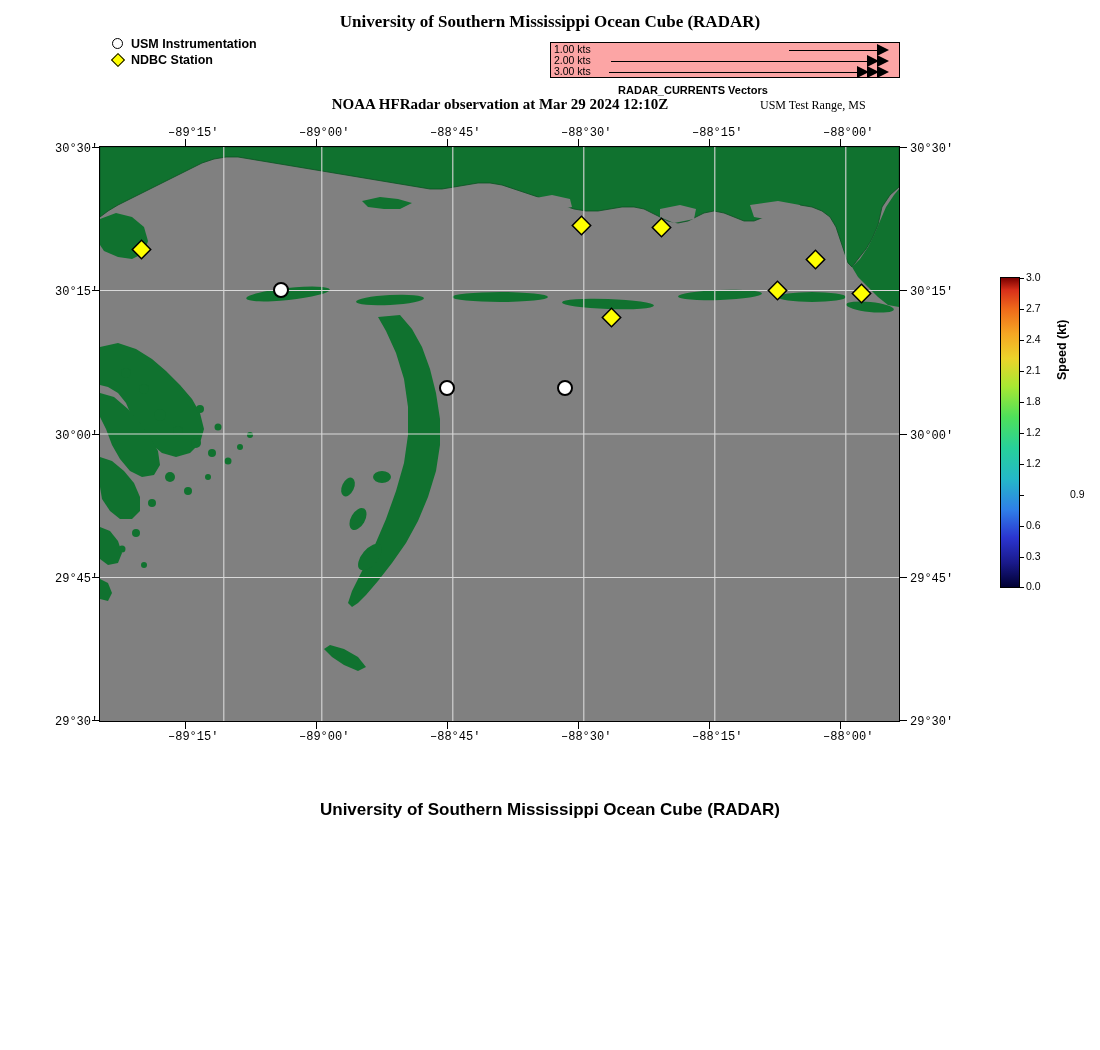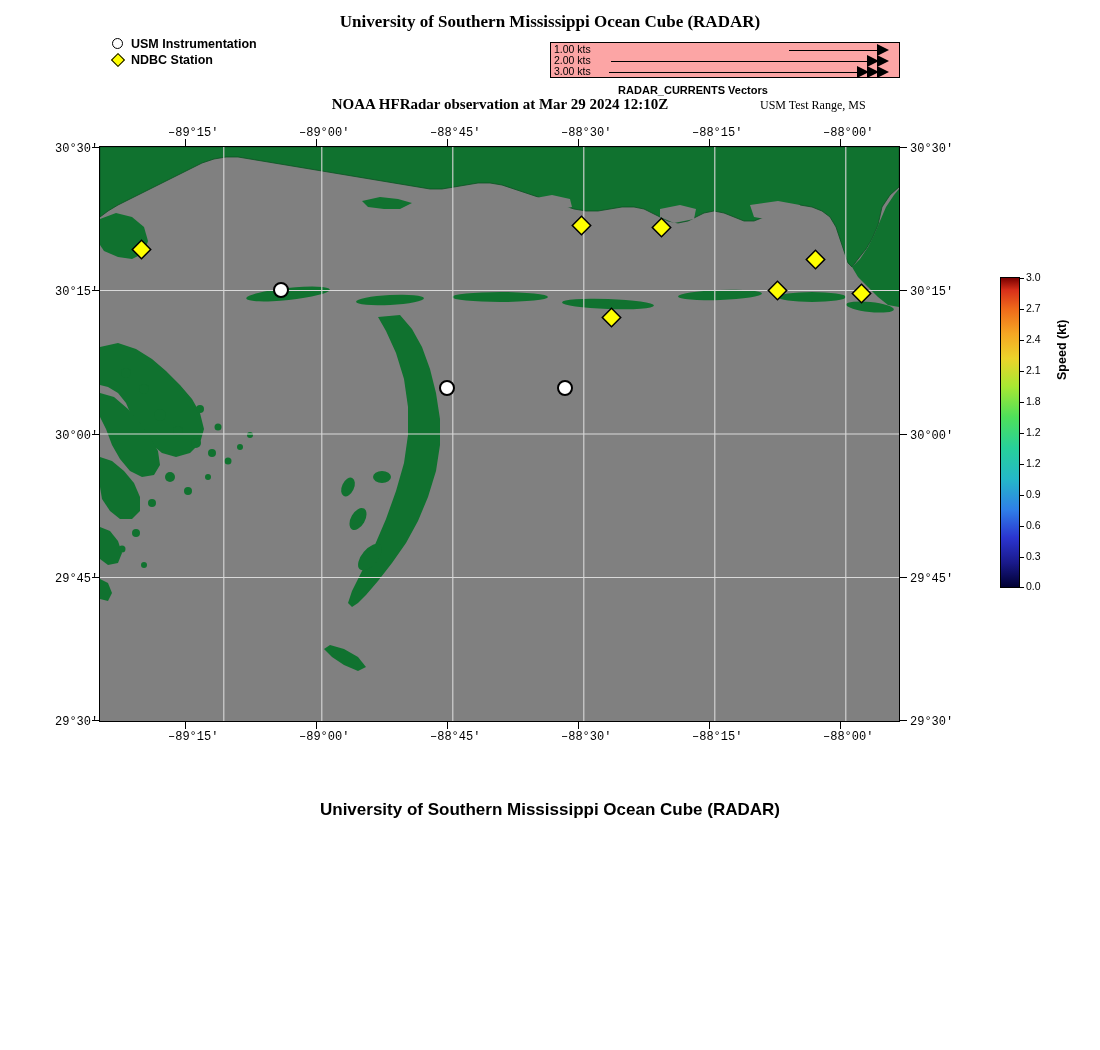--- a/index.html
+++ b/index.html
@@ -421,21 +421,21 @@
 <div class="abs cb-tick-label" style="top:333px;">2.4</div>
 <div class="abs cb-tick" style="top:371px;"></div>
 <div class="abs cb-tick-label" style="top:364px;">2.1</div>
 <div class="abs cb-tick" style="top:402px;"></div>
 <div class="abs cb-tick-label" style="top:395px;">1.8</div>
 <div class="abs cb-tick" style="top:433px;"></div>
 <div class="abs cb-tick-label" style="top:426px;">1.2</div>
 <div class="abs cb-tick" style="top:464px;"></div>
 <div class="abs cb-tick-label" style="top:457px;">1.2</div>
 <div class="abs cb-tick" style="top:495px;"></div>
-<div class="abs cb-tick-label" style="top:488px;">0.9</div>
+<div class="abs cb-tick-label" style="top:488px;margin-left:44px;">0.9</div>
 <div class="abs cb-tick" style="top:526px;"></div>
 <div class="abs cb-tick-label" style="top:519px;">0.6</div>
 <div class="abs cb-tick" style="top:557px;"></div>
 <div class="abs cb-tick-label" style="top:550px;text-align:center;">0.3</div>
 <div class="abs cb-tick" style="top:587px;"></div>
 <div class="abs cb-tick-label" style="top:580px;">0.0</div>
 
 <div class="abs" id="cb-title">Speed (kt)</div>
 
 </body></html>

